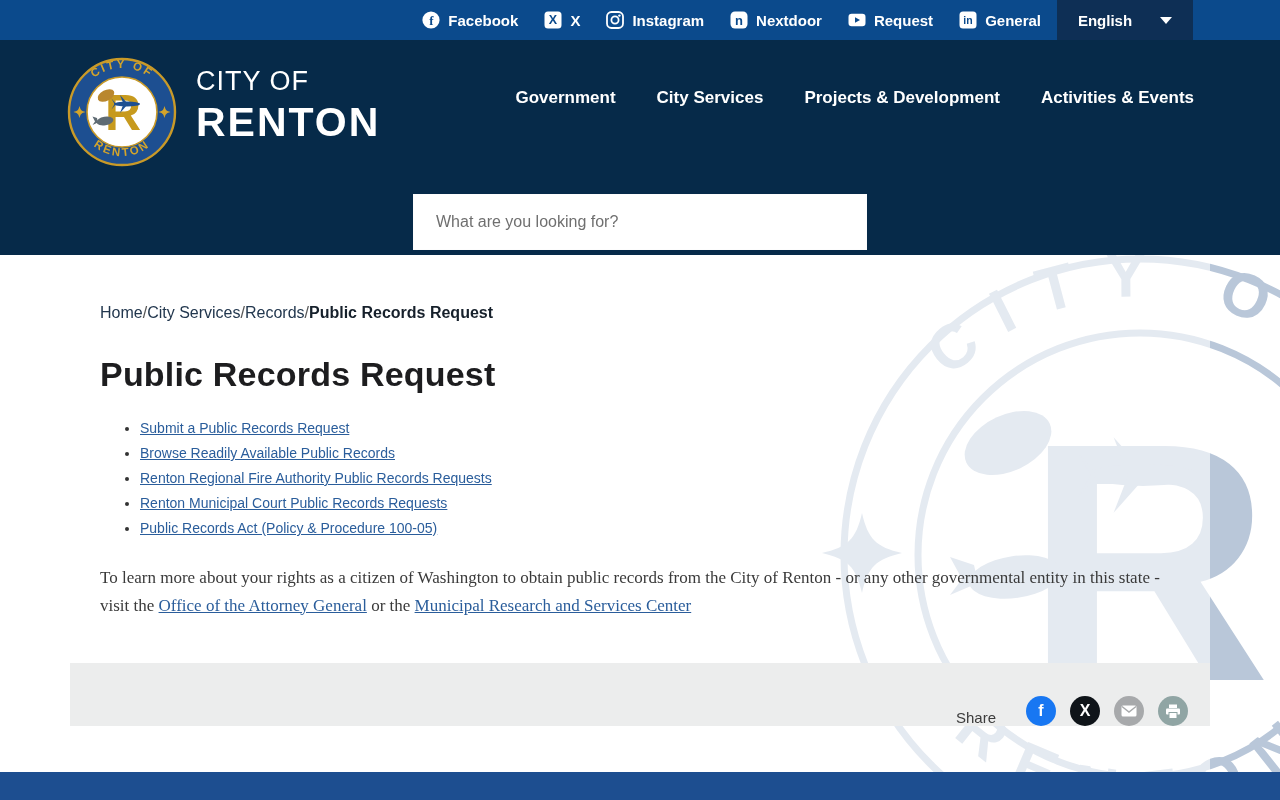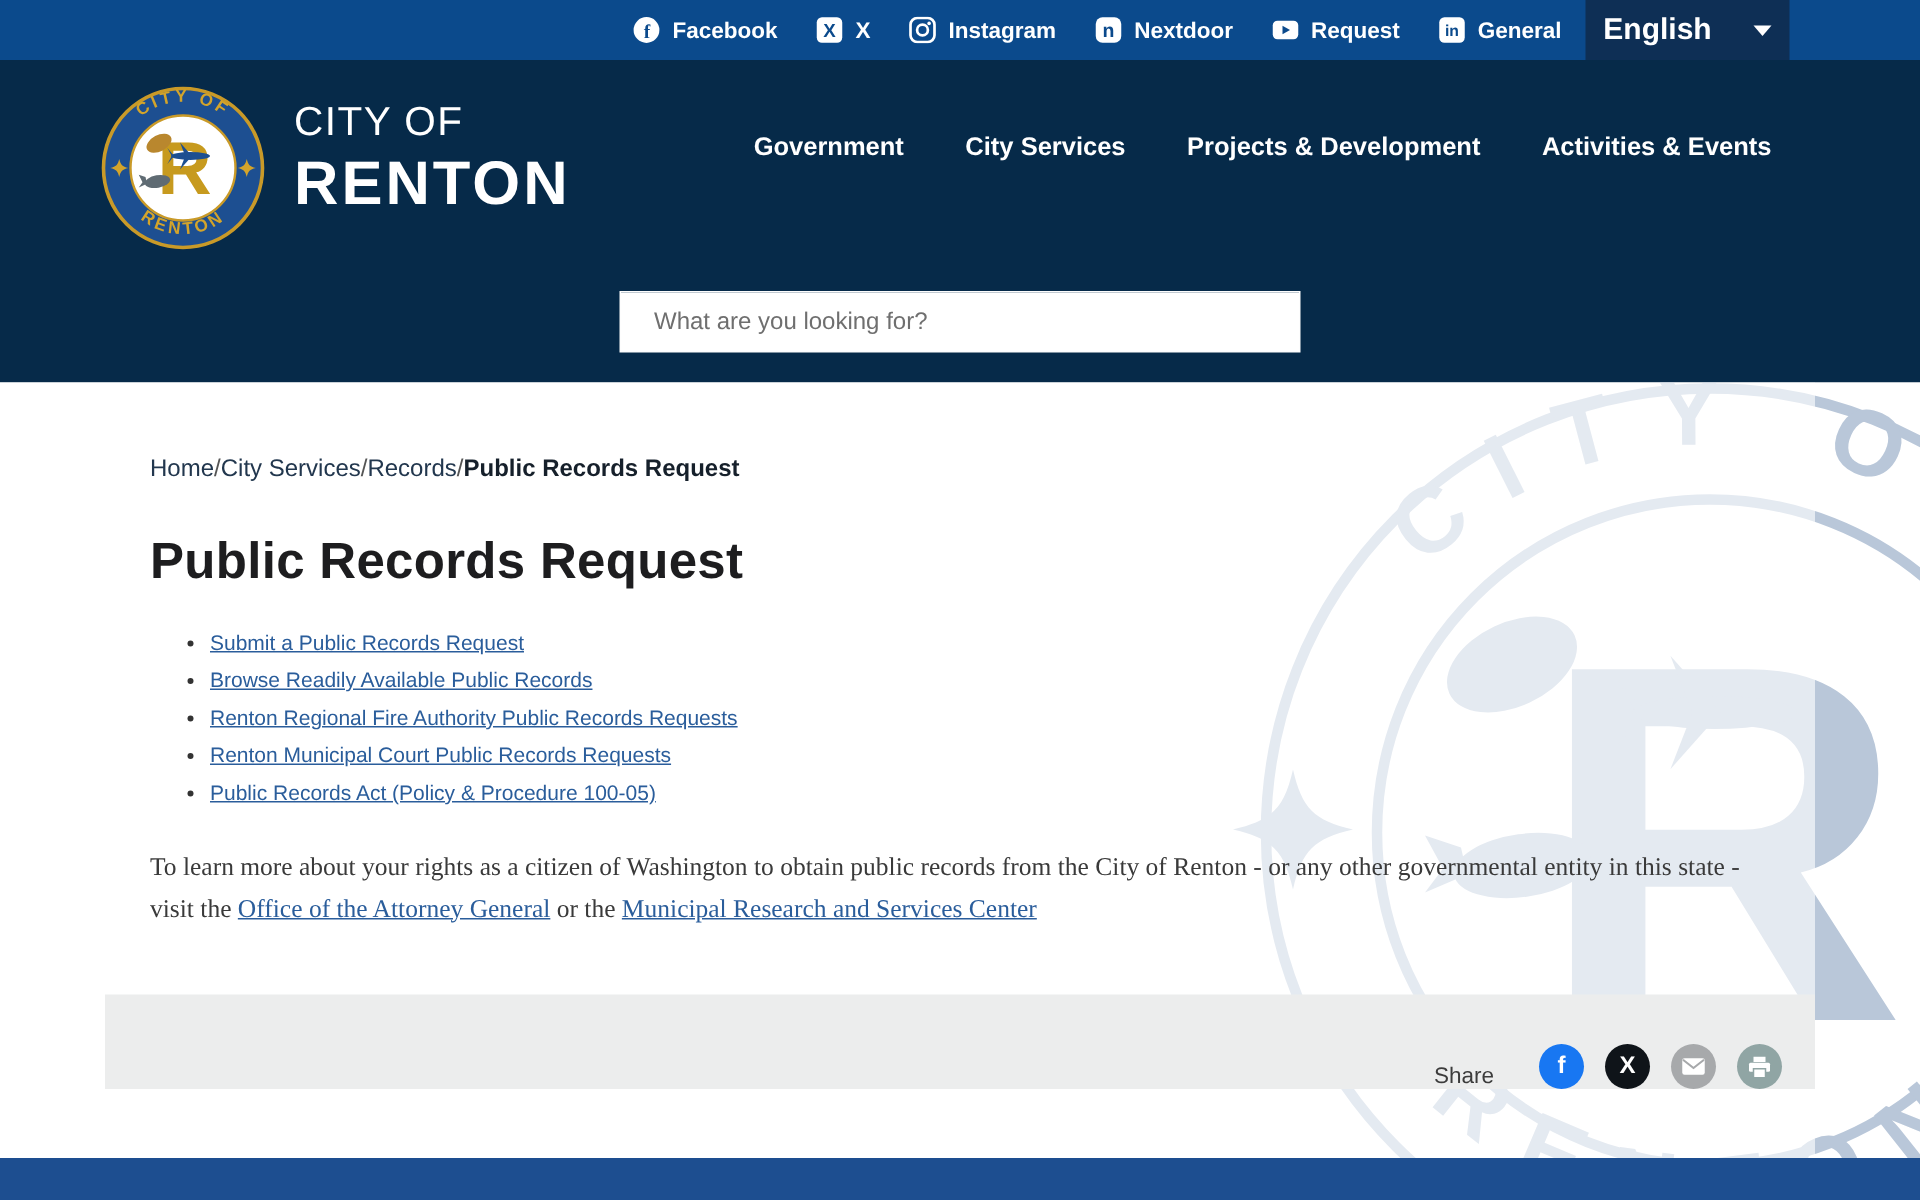--- a/index.html
+++ b/index.html
@@ -4,32 +4,32 @@
 <style>
   * { margin:0; padding:0; box-sizing:border-box; }
   html,body { width:1280px; height:800px; overflow:hidden; background:#fff;
               font-family:"Liberation Sans", sans-serif; }
 
   
   .topbar { height:40px; background:#0b4a8c; display:flex; justify-content:flex-end; align-items:stretch; }
   .social-list { display:flex; align-items:center; gap:26px; margin-right:16px; }
   .social-item { display:flex; align-items:center; gap:8px; color:#fff; font-size:15px; font-weight:600; cursor:pointer; text-decoration:none; }
   .social-item svg { display:block; }
-  .lang-box { width:136px; background:#0e2f55; display:flex; align-items:center; justify-content:center; gap:28px; color:#fff; font-size:20px; font-weight:600; cursor:pointer; margin-right:87px; }
+  .lang-box { width:136px; background:#0e2f55; display:flex; align-items:center; justify-content:center; gap:28px; color:#fff; font-size:15px; font-weight:600; cursor:pointer; margin-right:87px; }
   .caret-down { width:0; height:0; border-left:6px solid transparent; border-right:6px solid transparent; border-top:7px solid #fff; }
 
   
   .header { position:relative; height:215px; background:#062a49; }
   .logo-seal { position:absolute; left:67px; top:17px; width:110px; height:110px; cursor:pointer; }
   .logo-text { position:absolute; left:196px; top:26px; color:#fff; cursor:pointer; }
   .logo-text .l1 { font-size:27px; font-weight:400; letter-spacing:1px; }
   .logo-text .l2 { font-size:41px; font-weight:700; letter-spacing:2px; margin-top:2px; }
-  .main-nav { position:absolute; top:48px; right:99px; display:flex; gap:41px; }
+  .main-nav { position:absolute; top:48px; right:86px; display:flex; gap:41px; }
   .main-nav a { color:#fff; font-size:17px; font-weight:700; text-decoration:none; cursor:pointer; }
-  .search-wrap { position:absolute; left:413px; top:154px; width:454px; height:41px; display:flex; border:1px solid #fdfdfd; }
+  .search-wrap { position:absolute; left:413px; top:154px; width:454px; height:56px; display:flex; border:1px solid #fdfdfd; }
   .search-input { flex:1; border:none; outline:none; padding:0 0 0 22px; font-size:16px; color:#444; font-family:"Liberation Sans",sans-serif; }
   .search-input::placeholder { color:#6f6f6f; }
   .search-btn { width:127px; border:none; cursor:pointer; background:linear-gradient(180deg,#d9a02a 0%, #eebc49 55%, #f4cd66 100%); color:#13233f; font-size:19px; font-weight:700; font-family:"Liberation Sans",sans-serif; }
 
   
   .main { position:relative; height:517px; background:#fff; overflow:hidden; }
   .watermark { position:absolute; left:760px; top:-80px; width:760px; height:760px; }
   .soften { position:absolute; left:0; top:0; width:1210px; height:100%; background:rgba(255,255,255,0.62); }
   .container { position:relative; width:1140px; margin:0 auto; }
 

